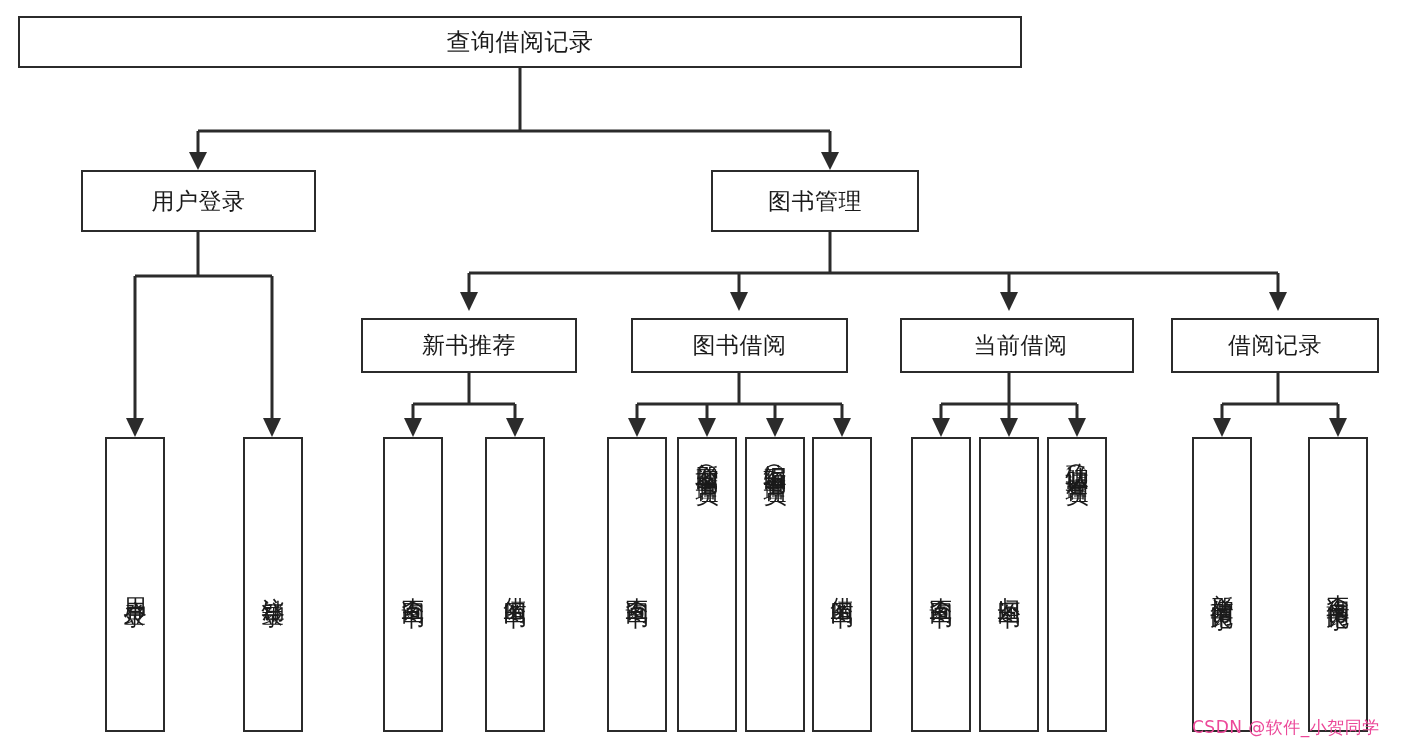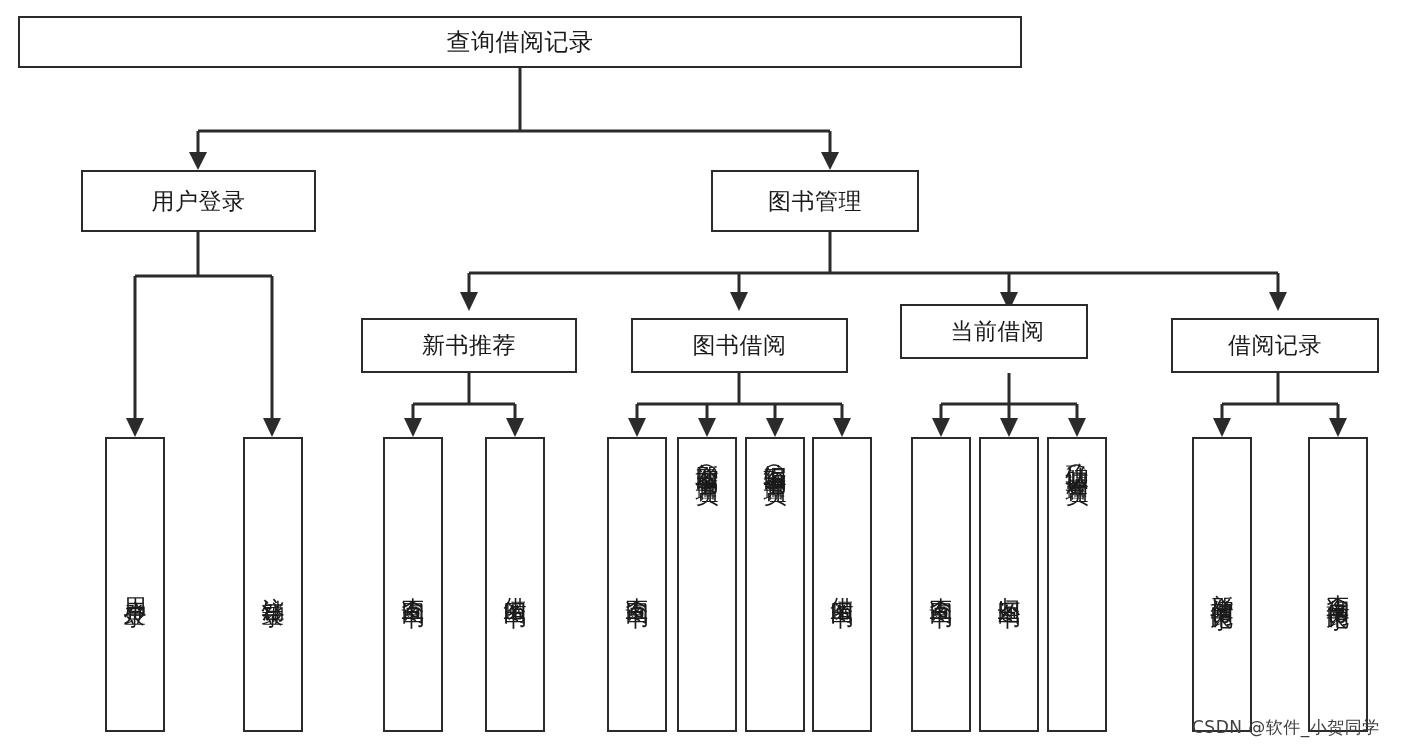--- a/index.html
+++ b/index.html
@@ -62,21 +62,21 @@
     letter-spacing: 3px;
     white-space: pre;
   }
   .node.vert.center {
     align-items: center;
     padding-top: 0;
   }
   .watermark {
     position: absolute;
     font-size: 17px;
-    color: #404040;
+    color: #ec4899;
     white-space: nowrap;
     letter-spacing: 0.5px;
   }
 </style>
 </head>
 <body>
 
 <div id="canvas">
 
   <svg class="wires" viewBox="0 0 1405 747" xmlns="http://www.w3.org/2000/svg">
@@ -164,21 +164,21 @@
   </div>
 
   <div class="node horiz" style="left:361px; top:318px; width:216px; height:55px;">
     <span class="label">新书推荐</span>
   </div>
 
   <div class="node horiz" style="left:631px; top:318px; width:217px; height:55px;">
     <span class="label">图书借阅</span>
   </div>
 
-  <div class="node horiz" style="left:900px; top:304px; width:188px; height:55px;padding-left:7px;">
+  <div class="node horiz" style="left:900px; top:318px; width:234px; height:55px;padding-left:7px;">
     <span class="label">当前借阅</span>
   </div>
 
   <div class="node horiz" style="left:1171px; top:318px; width:208px; height:55px;">
     <span class="label">借阅记录</span>
   </div>
 
   <div class="node vert center" style="left:105px; top:437px; width:60px; height:295px;">
     <span class="label">用户登录</span>
   </div>

